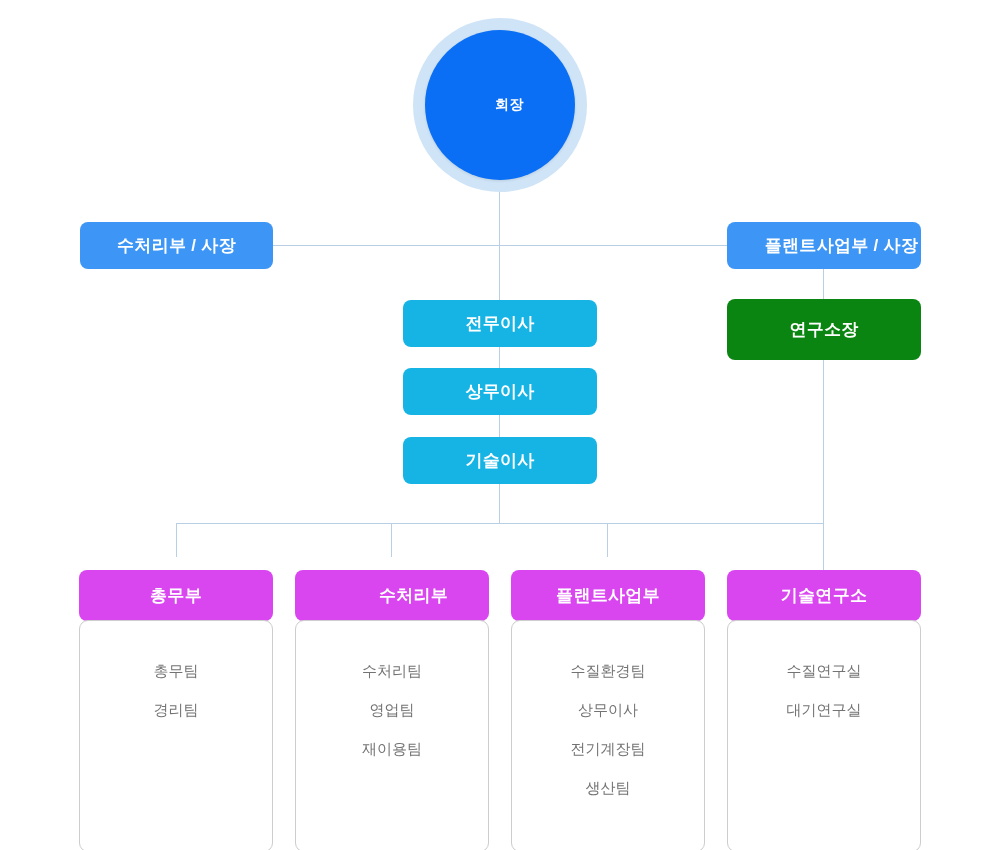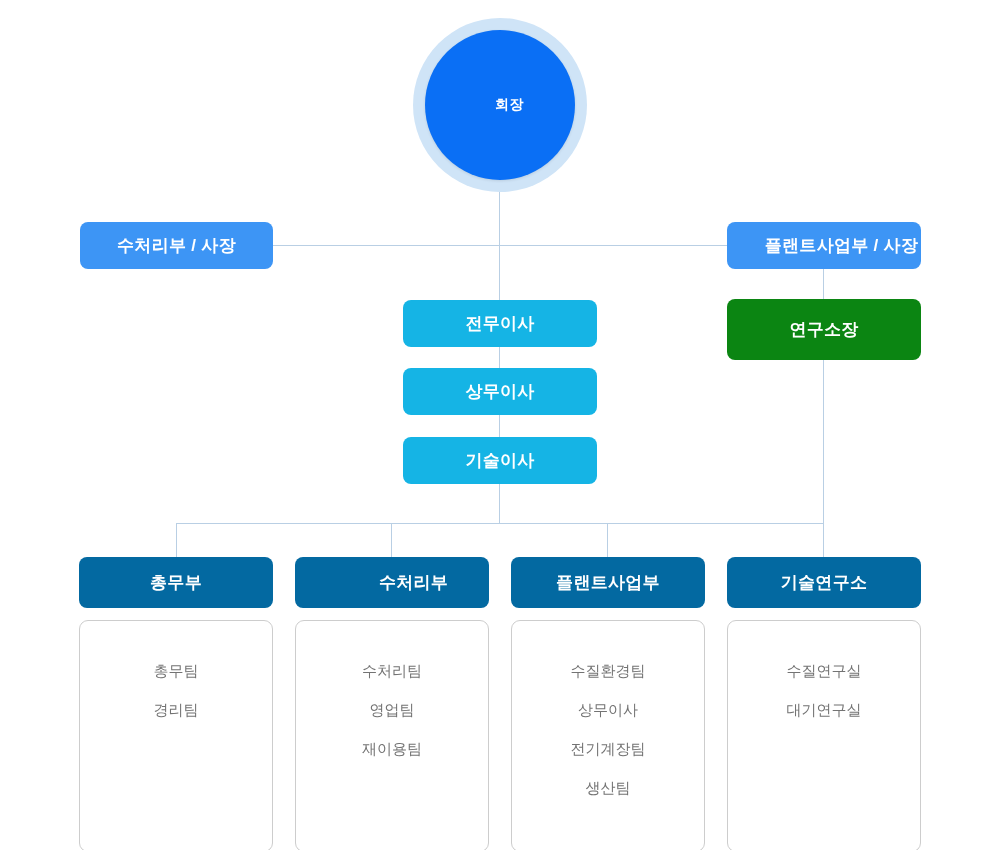--- a/index.html
+++ b/index.html
@@ -73,21 +73,21 @@
     color: #ffffff;
     font-size: 17px;
     font-weight: bold;
     letter-spacing: 0.3px;
     white-space: nowrap;
   }
 
   .node-pres      { background: #3d95f5; }
   .node-director  { background: #15b4e5; }
   .node-research  { background: #0b8512; }
-  .node-dept      { background: #0369a1; }
+  .node-dept      { background: #d946ef; margin-top: 13px; }
 
   
   .team-panel {
     position: absolute;
     border: 1px solid #cdcdcd;
     border-radius: 9px;
     background: #ffffff;
     box-sizing: border-box;
     padding-top: 30px;
     z-index: 3;

